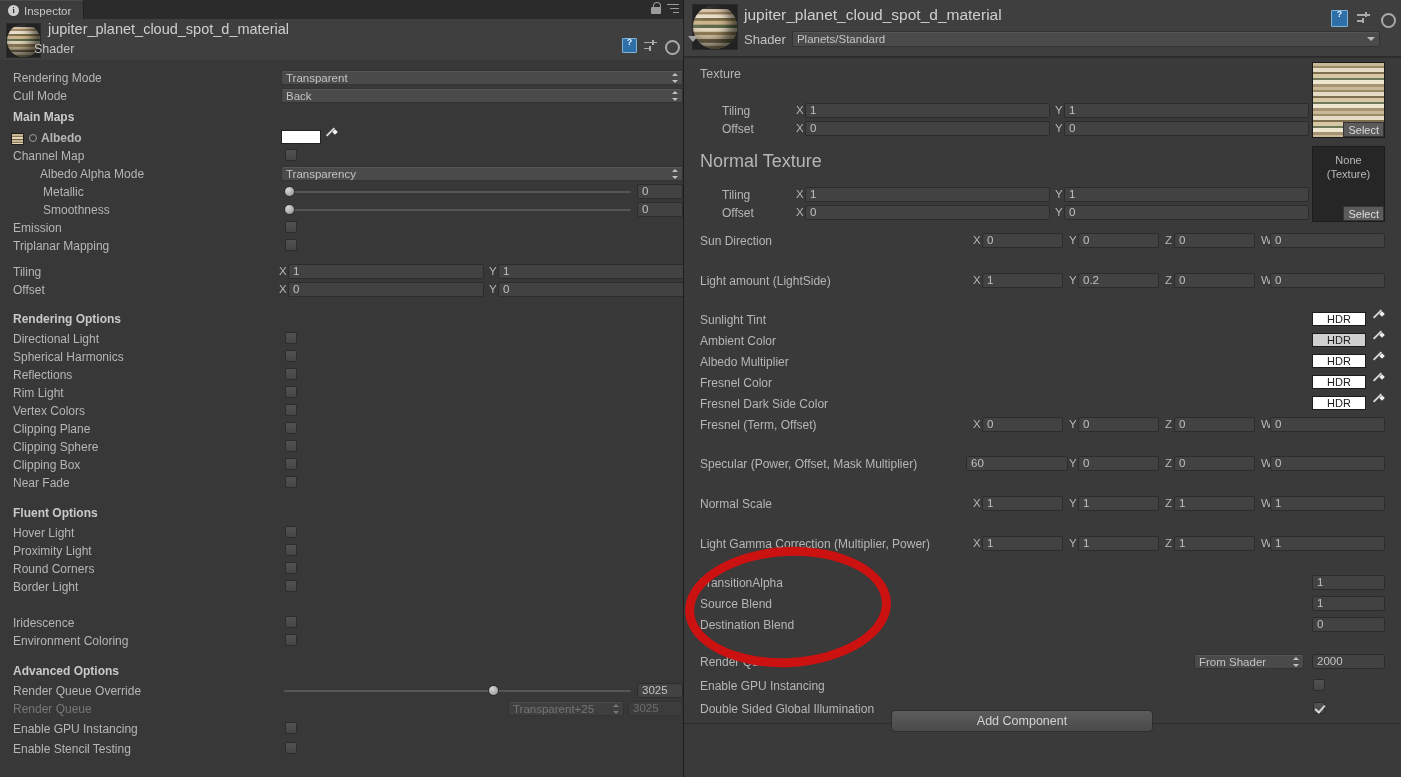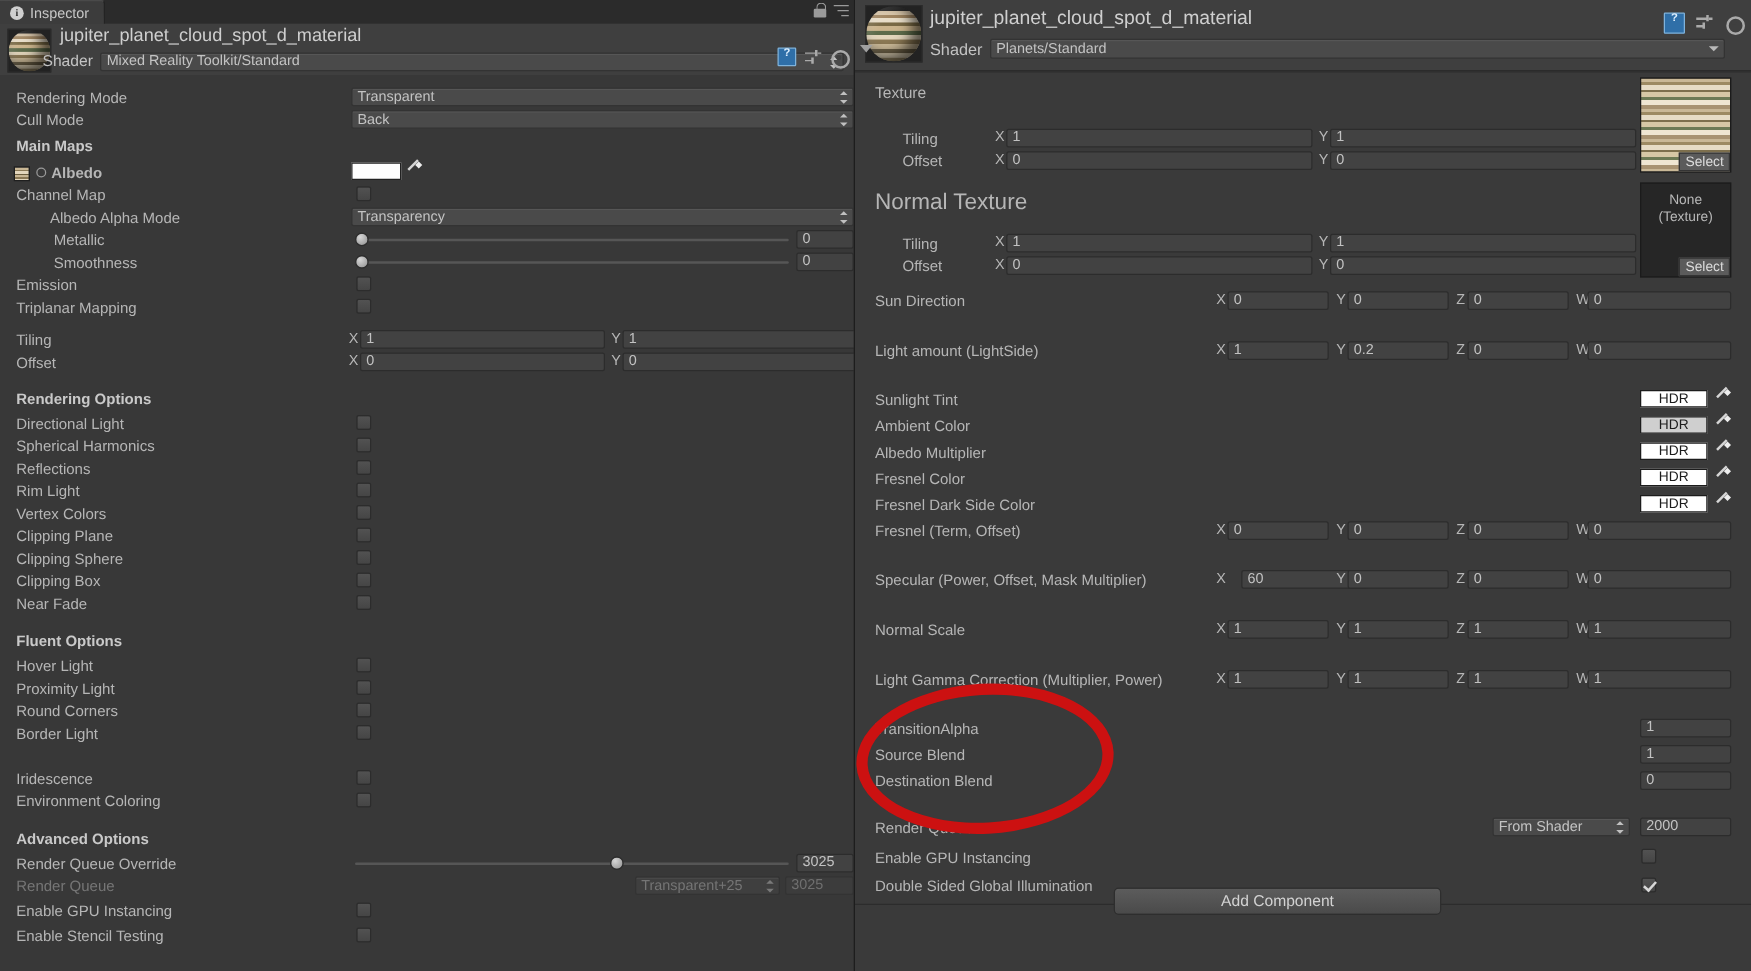--- a/index.html
+++ b/index.html
@@ -151,24 +151,20 @@
     </div>
   </div>
 
   <div class="matheader">
     <div class="thumb">
         <div class="jup"></div>
       </div>
     <div class="matname">jupiter_planet_cloud_spot_d_material</div>
     <div class="shaderrow">
       <span class="shaderlbl">Shader</span>
-      <span class="dd" style="position:relative;flex:1;top:0;left:0;">
-        <span>Mixed Reality Toolkit/Standard</span>
-        <i class="ar" style="border:0;"></i>
-      </span>
     </div>
     <div class="hdr-icons">
       <span class="bookico"></span>
       <span class="presetico">
           <i></i>
           <i></i>
           <i></i>
           <i></i>
           <i></i>
         </span>
@@ -504,21 +500,21 @@
       <span class="fld" style="left:394px;top:0px;width:81px;">0</span>
       <span class="axis" style="left:481px;top:1px;">Z</span>
       <span class="fld" style="left:490px;top:0px;width:81px;">0</span>
       <span class="axis" style="left:577px;top:1px;">W</span>
       <span class="fld" style="left:586px;top:0px;width:115px;">0</span>
     </div>
 
     <div class="row" style="top:398px;">
       <span class="lbl" style="left:16px;top:1px;width:272px;overflow:hidden;">Specular (Power, Offset, Mask Multiplier)</span>
       <span class="axis" style="left:289px;top:1px;">X</span>
-      <span class="fld" style="left:309px;top:0px;width:102px;">60</span>
+      <span class="fld" style="left:282px;top:0px;width:102px;">60</span>
       <span class="axis" style="left:385px;top:1px;">Y</span>
       <span class="fld" style="left:394px;top:0px;width:81px;">0</span>
       <span class="axis" style="left:481px;top:1px;">Z</span>
       <span class="fld" style="left:490px;top:0px;width:81px;">0</span>
       <span class="axis" style="left:577px;top:1px;">W</span>
       <span class="fld" style="left:586px;top:0px;width:115px;">0</span>
     </div>
 
     <div class="row" style="top:438px;">
       <span class="lbl" style="left:16px;top:1px;">Normal Scale</span>

